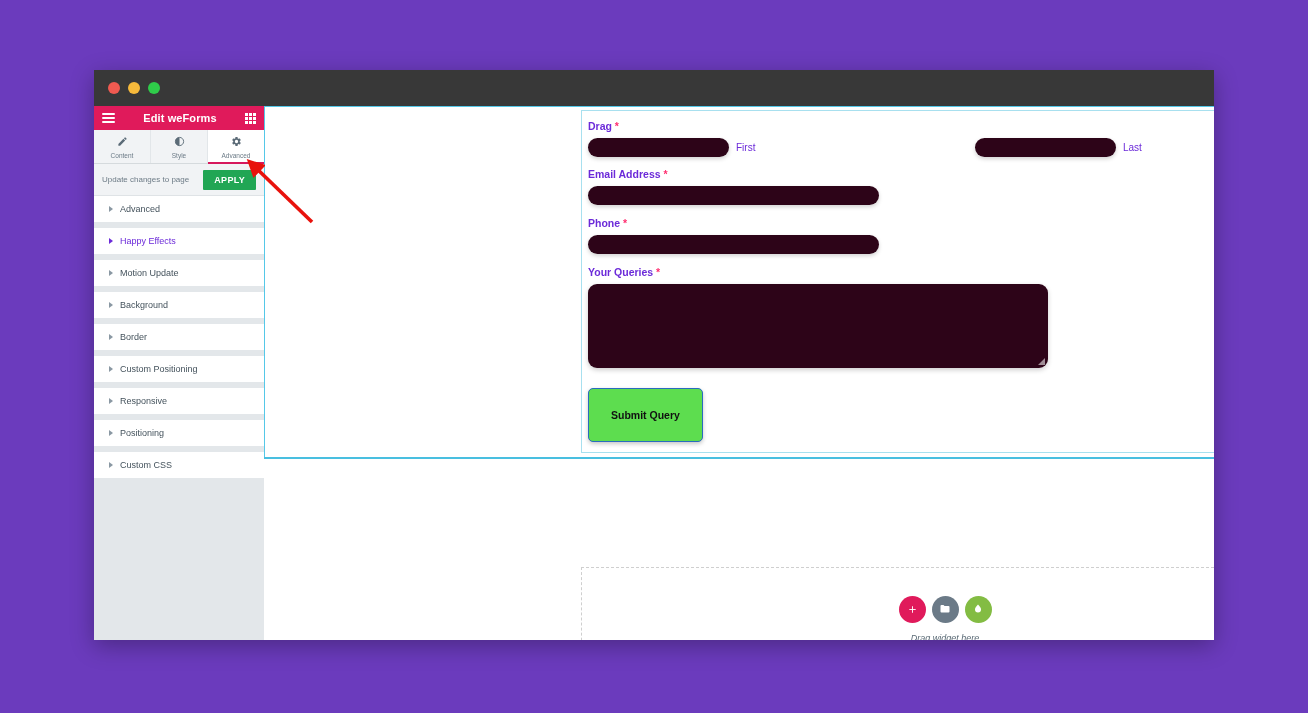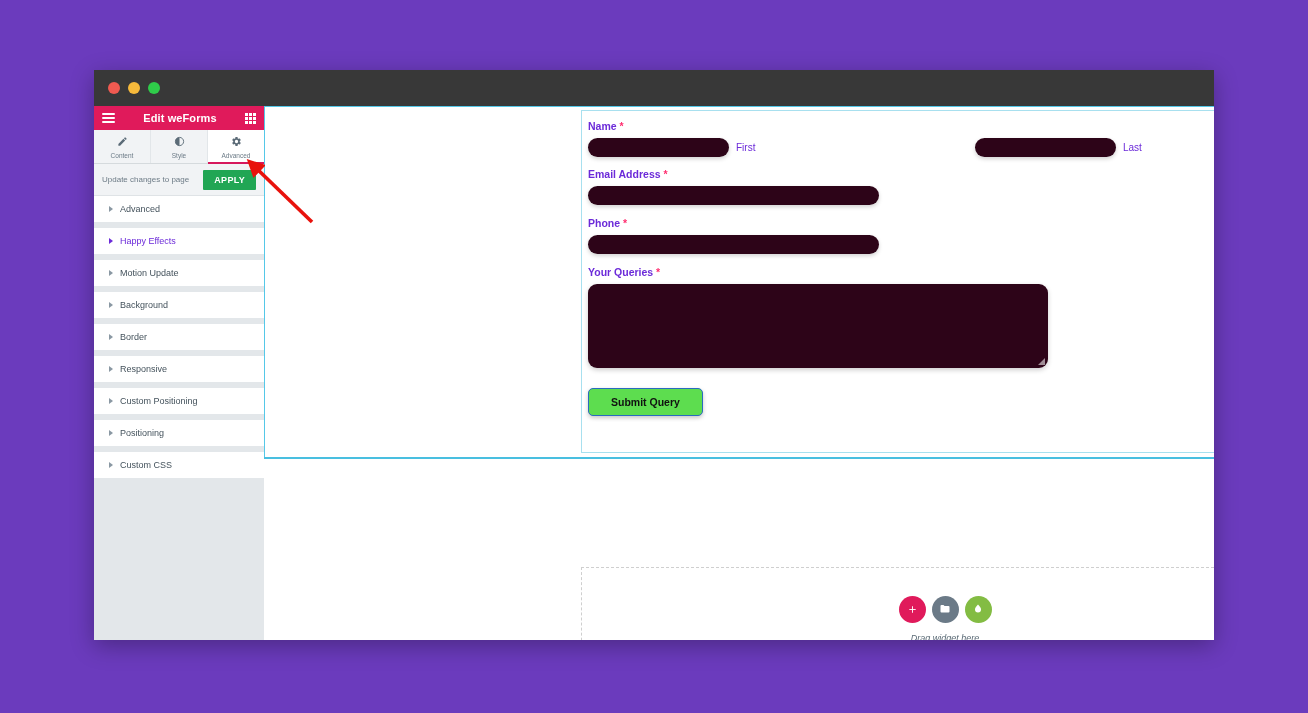--- a/index.html
+++ b/index.html
@@ -150,21 +150,21 @@
   .dark-area::after {
     content: ""; position: absolute; right: 3px; bottom: 3px;
     width: 0; height: 0;
     border-right: 7px solid rgba(255,255,255,.55);
     border-top: 7px solid transparent;
   }
 
   #submit-btn {
     background: #5ddd4f; color: #111; border: 1px solid #2a6bbf;
     border-radius: 5px; font-size: 10.5px; font-weight: bold;
-    padding: 7px 22px; cursor: pointer;
+    padding: 20px 22px; cursor: pointer;
     box-shadow: 0 2px 4px rgba(0,0,0,.22);
   }
 
   
   #drop-zone {
     position: absolute; left: 317px; top: 461px;
     width: 728px; height: 104px;
     border: 1px dashed #cfcfcf;
     display: flex; flex-direction: column; align-items: center; justify-content: center;
   }
@@ -262,25 +262,25 @@
       <div class="section-item">
         <span class="caret"></span>
         <span class="slabel">Background</span>
       </div>
       <div class="section-item">
         <span class="caret"></span>
         <span class="slabel">Border</span>
       </div>
       <div class="section-item">
         <span class="caret"></span>
+        <span class="slabel">Custom Positioning</span>
+      </div>
+      <div class="section-item">
+        <span class="caret"></span>
         <span class="slabel">Responsive</span>
-      </div>
-      <div class="section-item">
-        <span class="caret"></span>
-        <span class="slabel">Custom Positioning</span>
       </div>
       <div class="section-item">
         <span class="caret"></span>
         <span class="slabel">Positioning</span>
       </div>
       <div class="section-item">
         <span class="caret"></span>
         <span class="slabel">Custom CSS</span>
       </div>
     </div>
@@ -291,21 +291,21 @@
   <div id="canvas">
     <div id="canvas-top-rule"></div>
     <div id="canvas-left-rule"></div>
     <div id="section-divider"></div>
 
     <div id="form-col">
 
       <div id="form-inner">
 
         <label class="f-label">
-          <span>Name</span>
+          <span>Drag</span>
           <span class="req">*</span>
         </label>
 
         <div class="name-row">
           <div class="name-half first">
             <div class="dark-input first"></div>
             <span class="sub-label">First</span>
           </div>
           <div class="name-half">
             <div class="dark-input last"></div>

